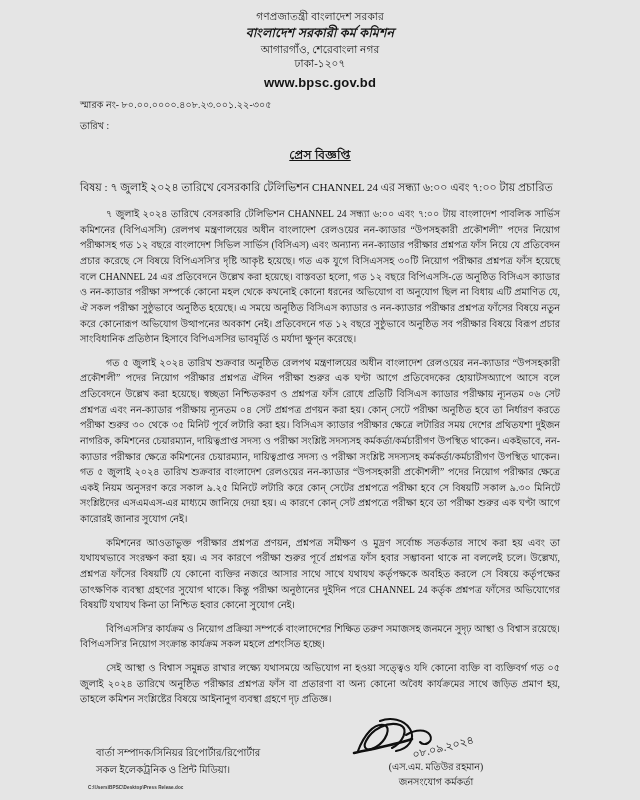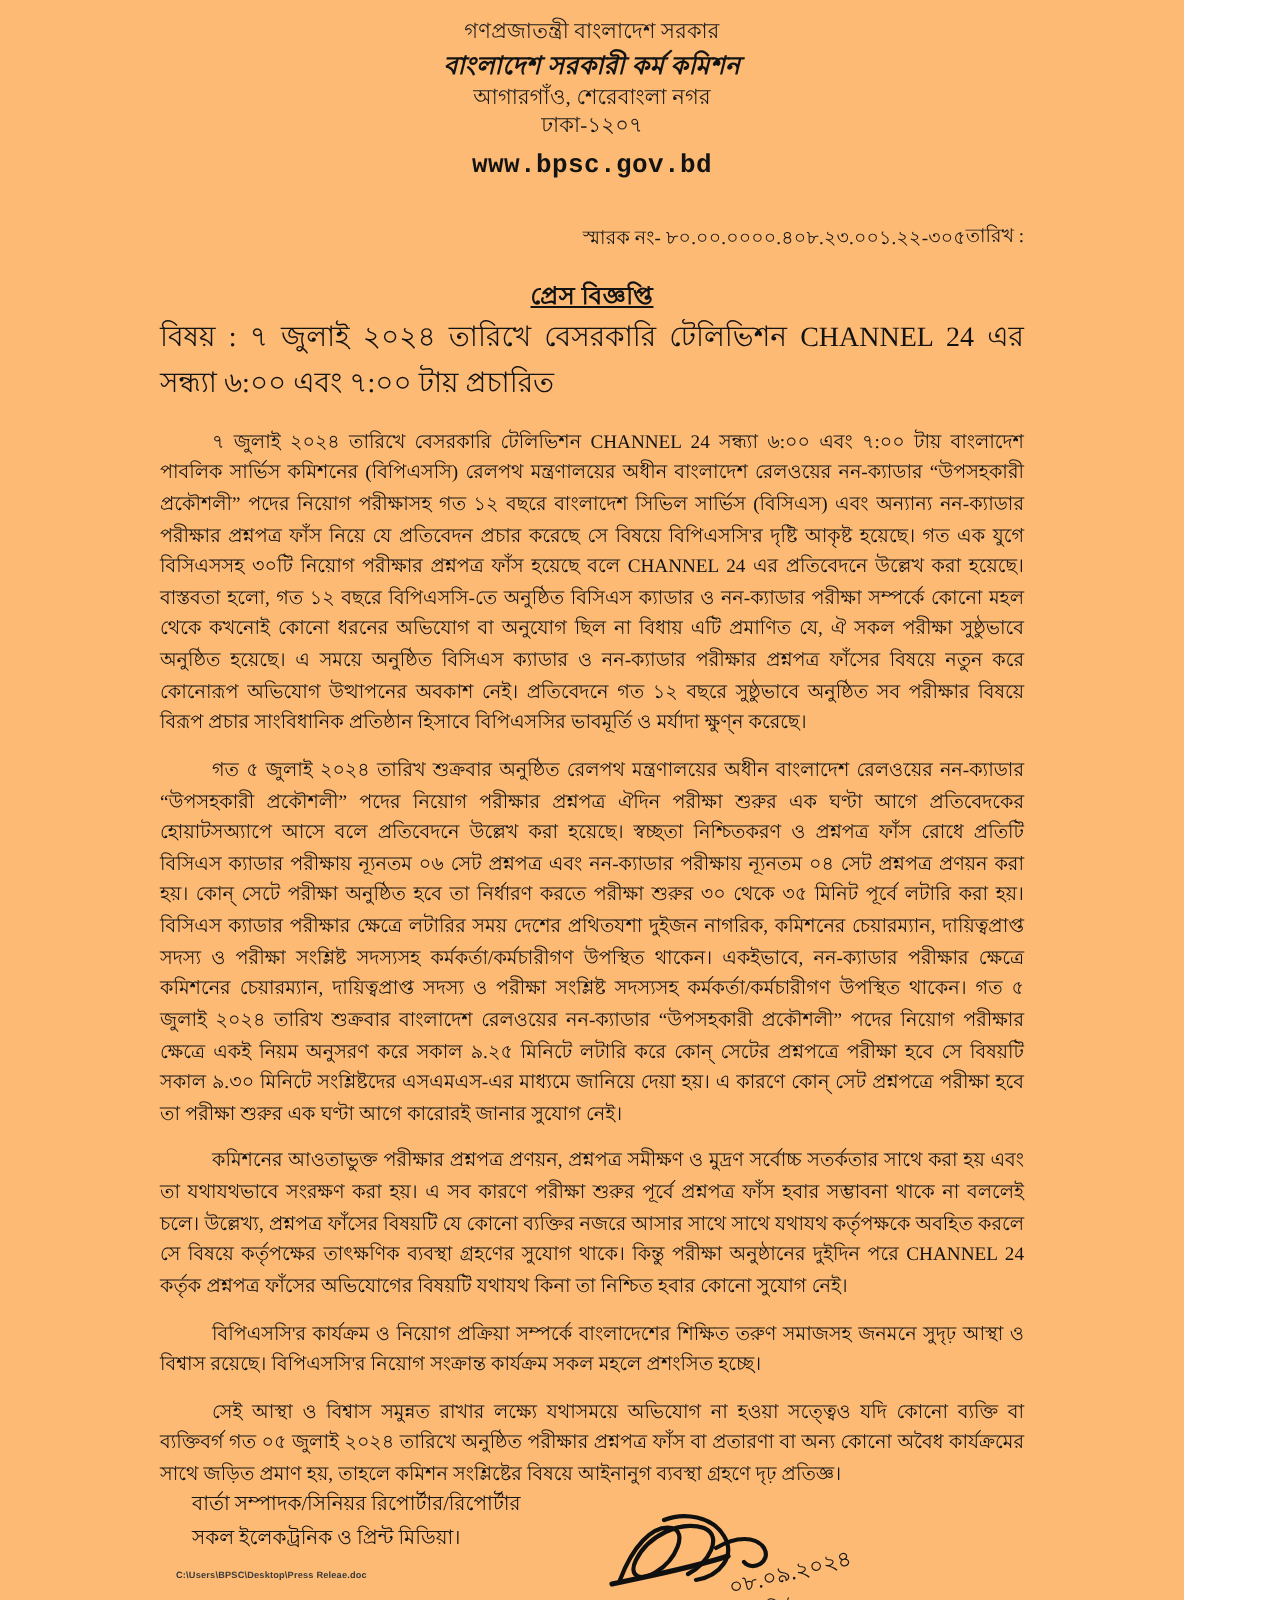--- a/index.html
+++ b/index.html
@@ -11,59 +11,60 @@
   }
 
   body {
     font-family: "Liberation Serif", "DejaVu Serif", serif;
     color: #131313;
     position: relative;
     overflow: hidden;
   }
 
   .page {
-    width: 592px;
+    width: 640px;
     height: 800px;
     padding: 10px 80px 0 80px;
     position: relative;
-    background: #fdba74;
+    background: #e5e5e5;
   }
 
   
   .letterhead {
     text-align: center;
     line-height: 1.34;
   }
   .lh-line {
     font-size: 10.5px;
     letter-spacing: .1px;
     color: #1a1a1a;
   }
   .lh-org {
     font-size: 12.5px;
     font-weight: bold;
     letter-spacing: .2px;
     margin: 1px 0 1px 0;
     font-style: italic;
   }
   .lh-web {
-    font-family: Liberation Mono, monospace;
+    font-family: Liberation Sans, sans-serif;
     font-size: 13px;
     font-weight: bold;
     letter-spacing: .2px;
     margin-top: 3px;
   }
 
   
   .memo-row {
     display: flex;
     align-items: flex-start;
     justify-content: flex-end;
-    margin-top: 14px;
+    margin-top: 0;
     font-size: 9.5px;
+    flex-direction: column;
   }
   .memo-no {
     white-space: nowrap;
     padding-top: 7px;
     letter-spacing: .1px;
   }
   .date-wrap {
     display: flex;
     align-items: center;
     gap: 4px;
@@ -85,21 +86,22 @@
     text-align: center;
     font-size: 12px;
     font-weight: bold;
     margin-top: 12px;
     letter-spacing: .3px;
     text-decoration: underline;
   }
 
   
   .subject {
-    font-size: 14px;
+    margin-top: 13px;
+    font-size: 11px;
     line-height: 1.62;
     text-align: justify;
     text-justify: inter-word;
     padding-left: 0;
   }
   .subject .cont { display: block; padding-left: 26px; }
 
   
   .body-text { margin-top: 9px; }
   .para {

